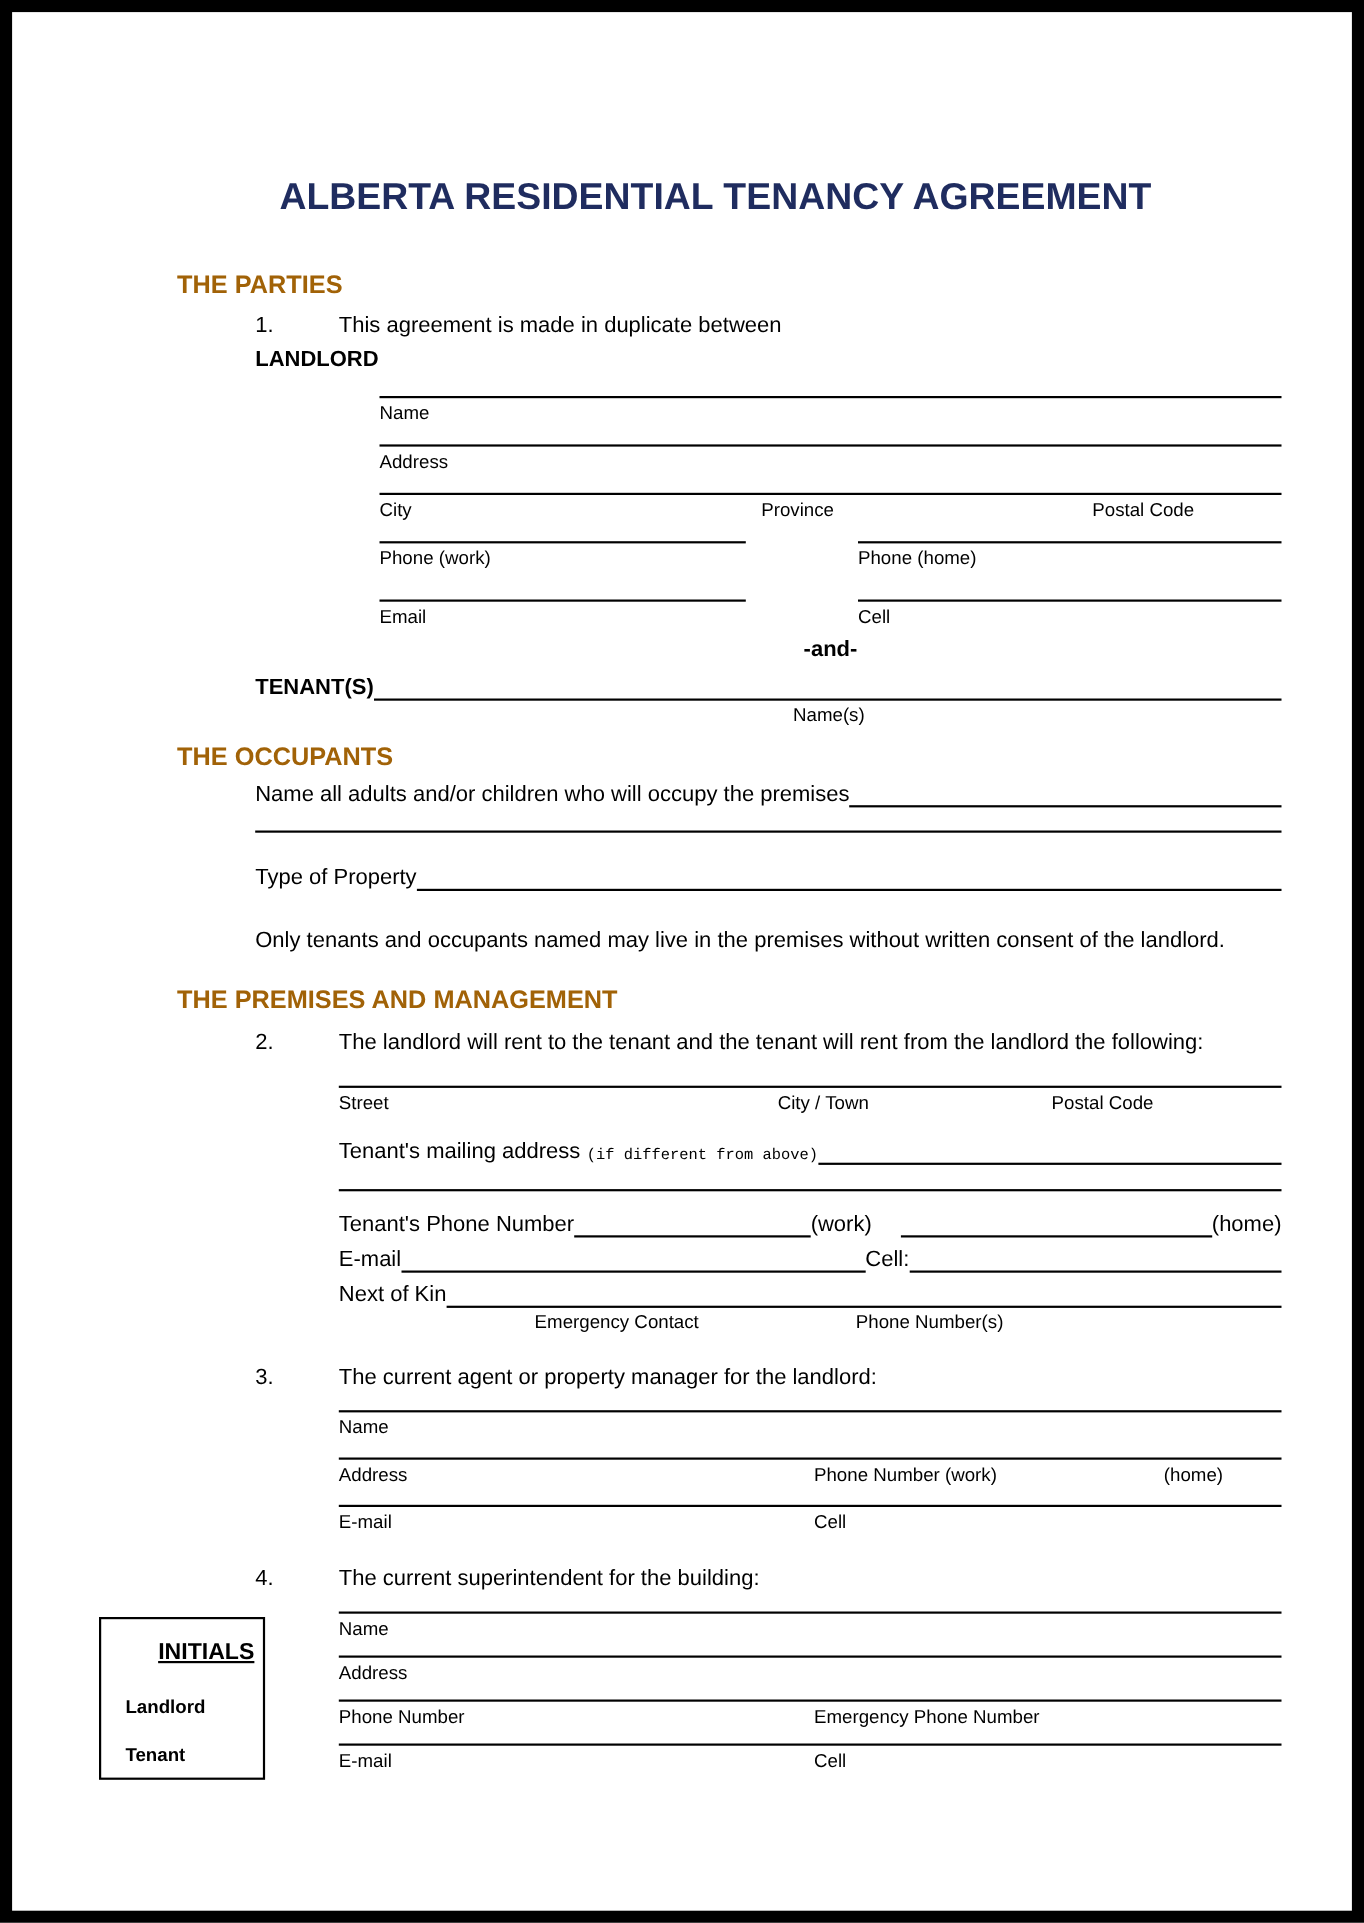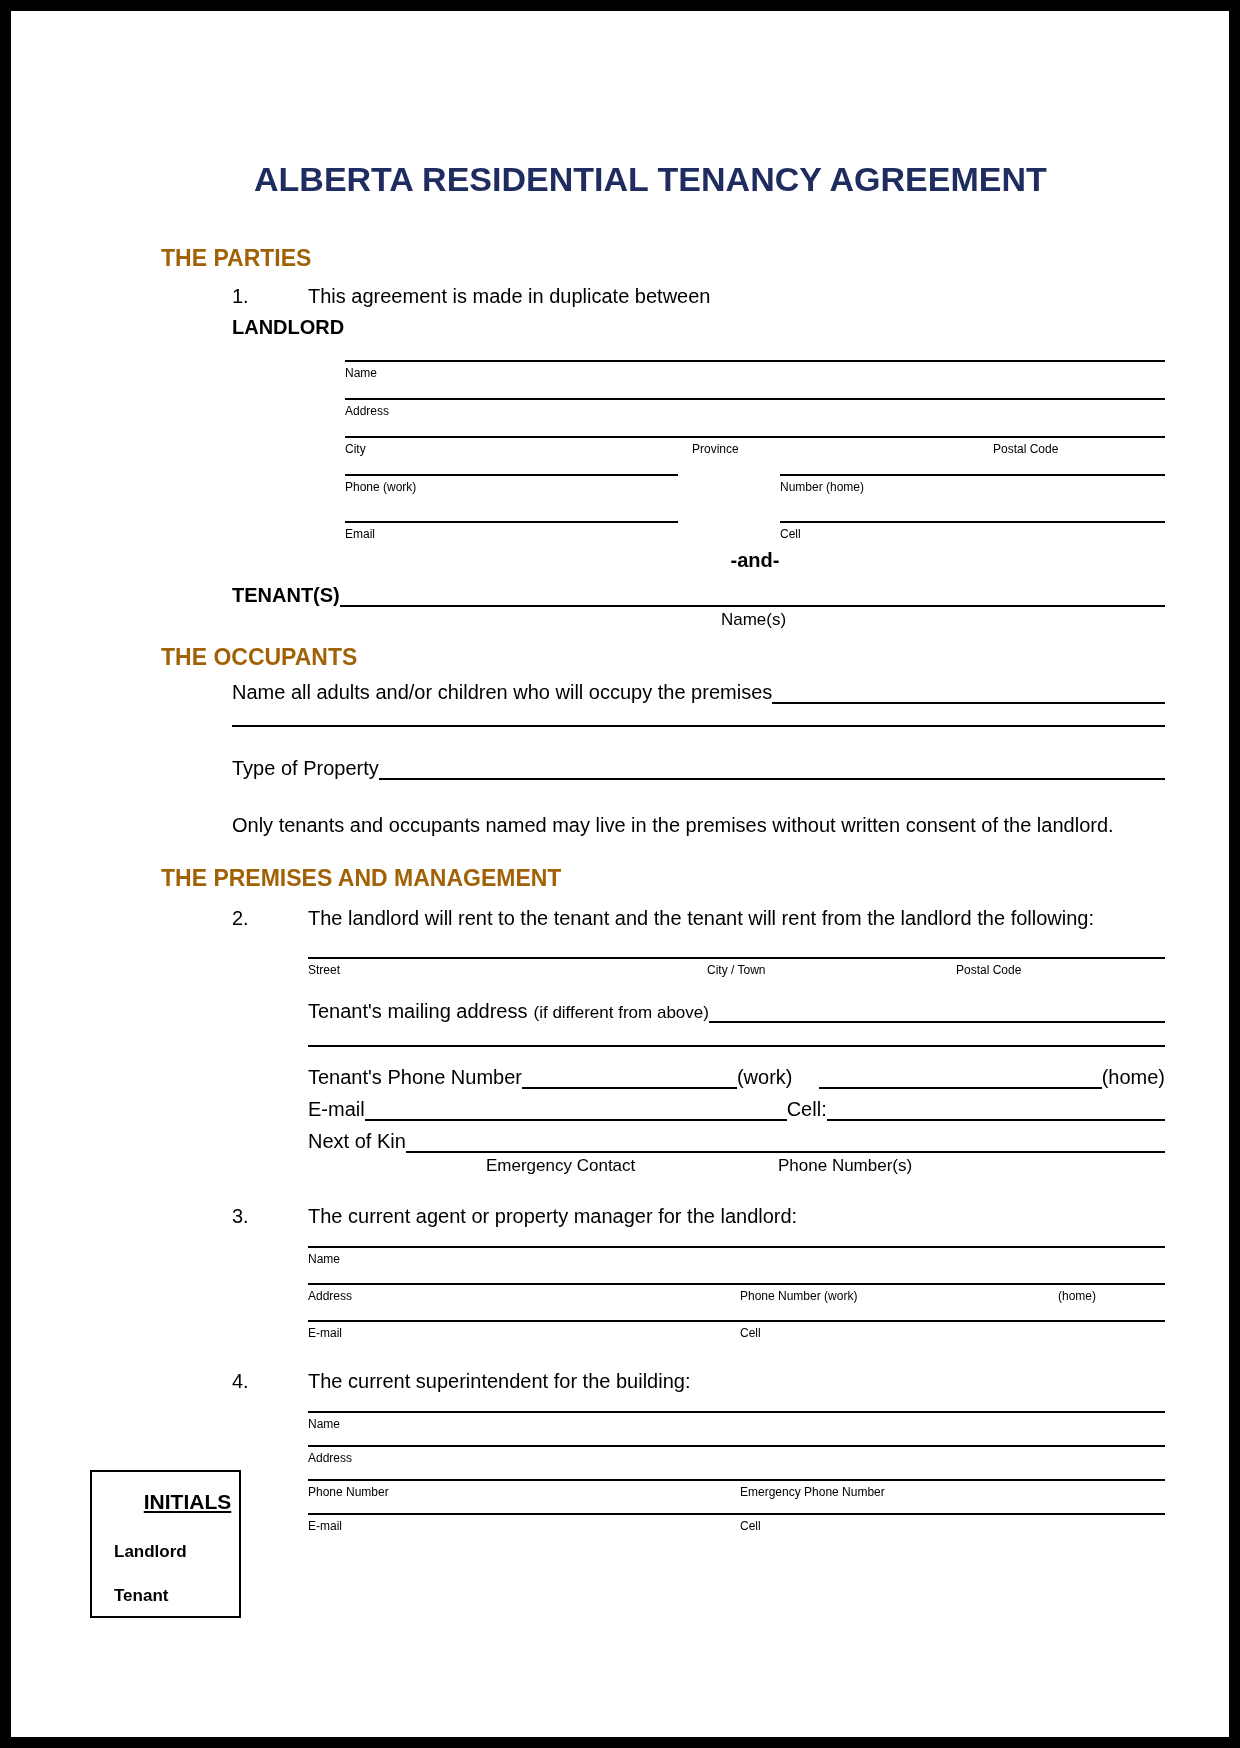--- a/index.html
+++ b/index.html
@@ -26,33 +26,33 @@
   .h2.parties   { margin-top:46px; }
   .h2.occupants { margin-top:14px; }
   .h2.premises  { margin-top:28px; }
   .item { display:flex; margin-left:221px; font-size:20px; }
   .item .no { width:76px; flex:0 0 76px; }
   .bold-label { font-weight:bold; font-size:20px; }
   
   .fieldblock { margin-left:334px; margin-right:64px; }
   .fieldblock2 { margin-left:297px; margin-right:64px; }
   .rule-row { border-top:2px solid #000; padding-top:4px; display:flex; margin-bottom:18px; }
-  .rule-row .lbl { font-size:12px; white-space:nowrap; }
+  .rule-row .lbl { font-size:17px; white-space:nowrap; }
   .pos { flex:0 0 auto; }
   
   .split-row { display:flex; }
   .split-row .half-a { width:333px; }
   .split-row .half-gap { width:102px; }
   .split-row .half-b { flex:1; }
   .half-a .rule-row, .half-b .rule-row { margin-bottom:0; }
   
   .inline-row { display:flex; align-items:flex-end; font-size:20px; }
   .uline { flex:1; border-bottom:2px solid #000; height:1.25em; }
   .uline.fixed { flex:0 0 auto; }
-  .small-note { font-size:17px; }
+  .small-note { font-size:14px;font-family:Liberation Mono, monospace; }
   .center-and { margin-left:334px; margin-right:64px; text-align:center; font-weight:bold; font-size:20px; }
   .sub-center { text-align:center; font-size:17px; padding-left:110px; margin-top:3px; }
   .subrow { display:flex; font-size:17px; margin-top:3px; }
   .full-rule { border-bottom:2px solid #000; }
   
   .initials-box {
     position:absolute; left:79px; top:1459px;
     width:151px; height:148px;
     border:2px solid #000; background:#fff;
   }
@@ -94,21 +94,21 @@
     </div>
     <div class="split-row" style="margin-bottom:27px;">
       <div class="half-a">
         <div class="rule-row">
           <span class="lbl">Phone (work)</span>
         </div>
       </div>
       <div class="half-gap"></div>
       <div class="half-b">
         <div class="rule-row">
-          <span class="lbl">Number (home)</span>
+          <span class="lbl">Phone (home)</span>
         </div>
       </div>
     </div>
     <div class="split-row">
       <div class="half-a">
         <div class="rule-row">
           <span class="lbl">Email</span>
         </div>
       </div>
       <div class="half-gap"></div>

